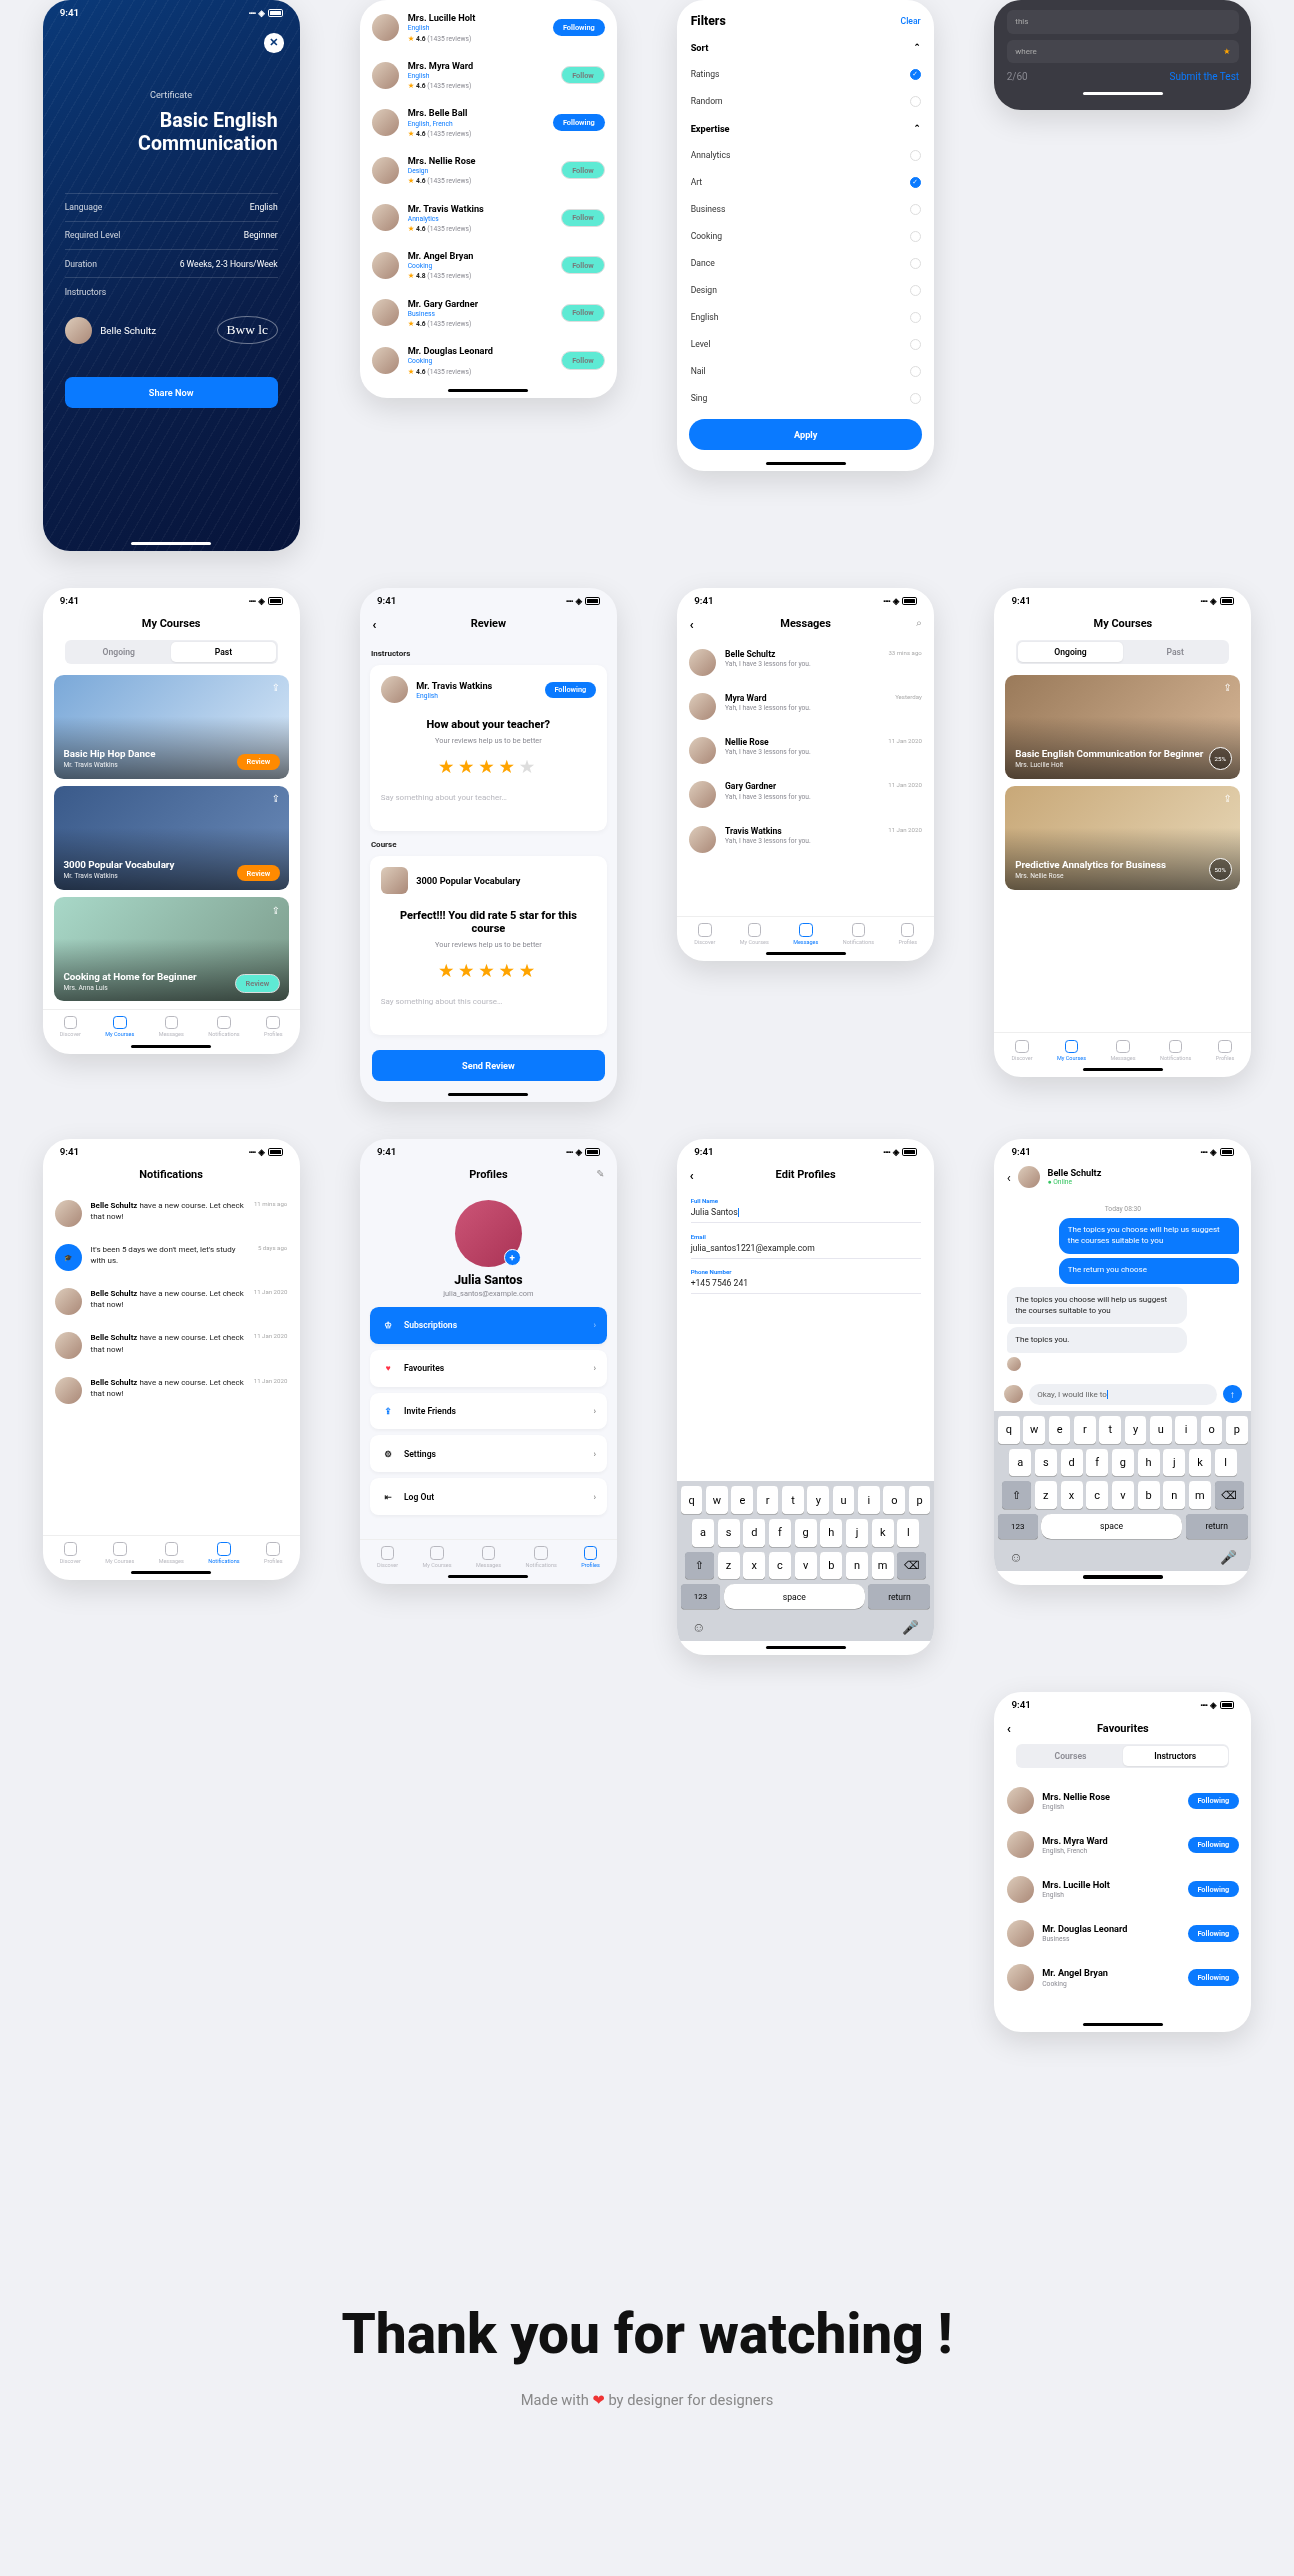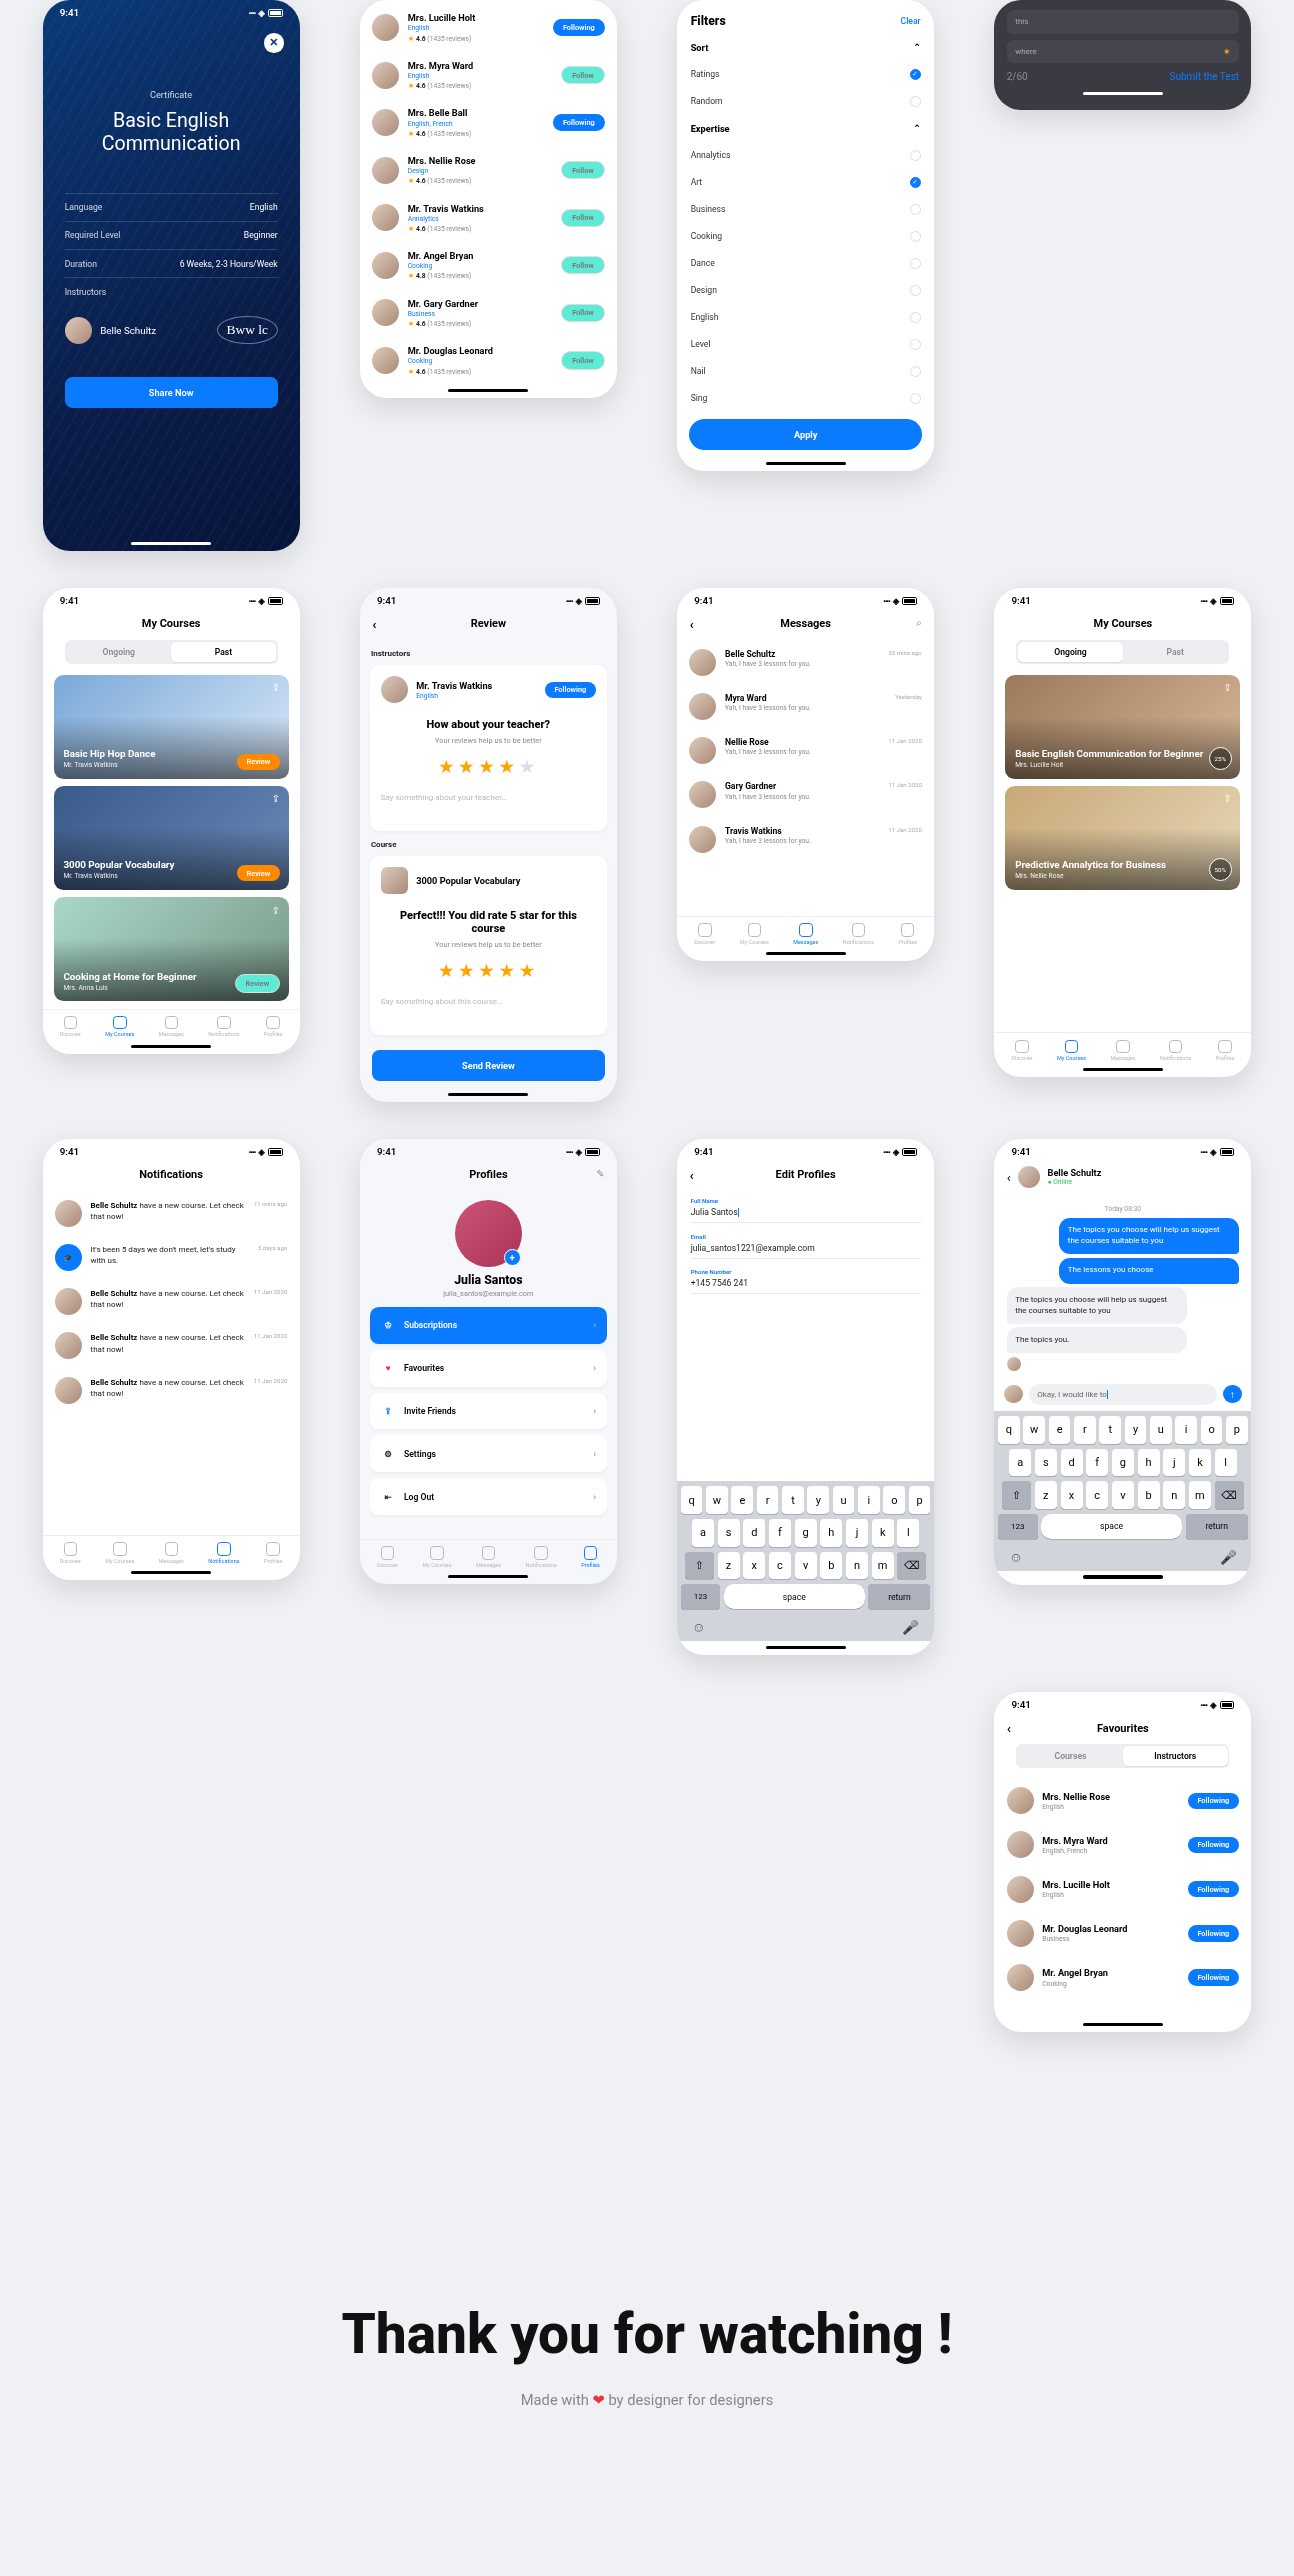--- a/index.html
+++ b/index.html
@@ -36,21 +36,21 @@
   .star { color:#ffa400; font-size:7.4px; }
   .big-btn { background:#0a7aff; color:#fff; border:none; border-radius:7.4px; padding:9.8px; font-size:9.2px; font-weight:700; width:calc(100% - 24.5px); margin:7.4px 12.3px; }
   
   
   .cert { background:linear-gradient(150deg,#0a3a7a 0%,#0a1e4a 60%,#07143a 100%); color:#fff; height:551px; padding-top:0; position:relative; }
   .cert::before { content:""; position:absolute; inset:0;
     background:repeating-linear-gradient(120deg,rgba(255,255,255,0.04) 0 1.2px,transparent 1.2px 9.8px); }
   .cert .close { position:absolute; right:16px; top:33px; width:19.6px; height:19.6px; background:#fff; border-radius:50%; color:#0a3a7a; display:flex; align-items:center; justify-content:center; font-weight:700; font-size:11px; z-index:2; }
   .cert-body { position:relative; padding:67px 22px 0; z-index:2; }
   .cert-sub { text-align:center; font-size:9.2px; opacity:.8; margin-bottom:8.6px; }
-  .cert-title { text-align:center; font-size:19.6px; font-weight:400; line-height:1.2; margin-bottom:37px; }
+  .cert-title { text-align:right; font-size:19.6px; font-weight:700; line-height:1.2; margin-bottom:37px; }
   .cert-row { display:flex; justify-content:space-between; padding:8.6px 0; border-top:0.6px solid rgba(255,255,255,.15); font-size:8.6px; }
   .cert-row span:first-child { opacity:.8; }
   .cert-inst { display:flex; align-items:center; gap:8.6px; margin:11px 0 18.4px; }
   .cert-inst .sig { margin-left:auto; font-family:cursive; font-size:13.5px; border:0.6px solid rgba(255,255,255,.4); border-radius:50%; padding:4.9px 8.6px; }
   .cert .share { background:#0a7aff; color:#fff; border:none; border-radius:7.4px; padding:9.8px; font-size:9.2px; font-weight:600; width:100%; margin-top:14.7px; }
 
   
   .prow { display:flex; align-items:center; padding:8.6px 12.3px; gap:8.6px; }
   .prow .info { flex:1; }
   .prow .name { font-weight:700; font-size:9.2px; }
@@ -796,21 +796,21 @@
       <span class="back">‹</span>
       <span class="avatar" style="width:22px;height:22px"></span>
       <div>
           <div style="font-weight:700;font-size:9.2px">Belle Schultz</div>
           <div style="font-size:6.7px;color:#35c460">● <span>Online</span></div>
         </div>
     </div>
     <div class="chatday">Today 08:30</div>
     <div id="chat-msgs">
         <div class="bubble sent">The topics you choose will help us suggest the courses suitable to you</div>
-        <div class="bubble sent">The lessons you choose</div>
+        <div class="bubble sent">The return you choose</div>
         <div class="bubble recv">The topics you choose will help us suggest the courses suitable to you</div>
         <div class="bubble recv">The topics you.</div>
         <div style="display:flex;align-items:flex-end;gap:3.7px;margin:2.5px 12.3px 6.1px">
           <span class="avatar" style="width:14.7px;height:14.7px"></span>
         </div>
       </div>
     <div style="display:flex;gap:6.1px;padding:6.1px 9.8px;align-items:center">
       <span class="avatar" style="width:18.4px;height:18.4px"></span>
       <div style="flex:1;background:#eef0f4;border-radius:612px;padding:6.1px 8.6px;font-size:8px;color:#666"><span>Okay, I would like to</span><span class="cursor" style="display:inline-block;width:1.2px;height:8.6px;background:#0a7aff;vertical-align:middle"></span></div>
       <span style="width:18.4px;height:18.4px;border-radius:50%;background:#0a7aff;color:#fff;display:flex;align-items:center;justify-content:center">↑</span>

